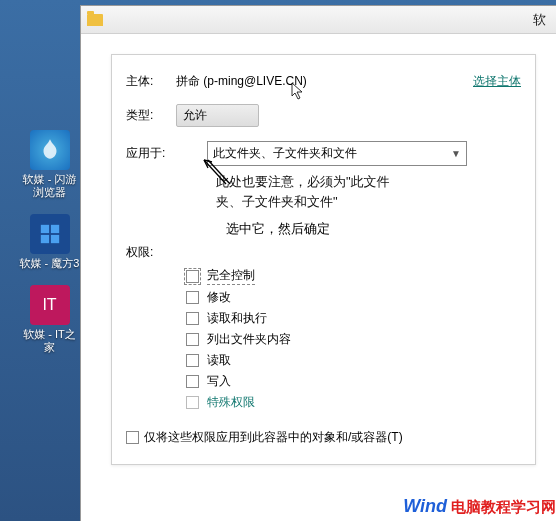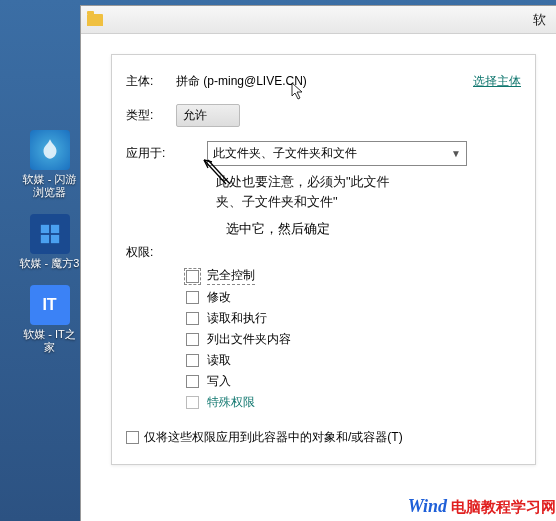--- a/index.html
+++ b/index.html
@@ -73,21 +73,21 @@
     .row {
       display: flex;
       align-items: center;
       margin-bottom: 14px;
     }
     .row .lbl { width: 50px; color:#000; }
     .row .val { flex:1; }
     .link { color:#0f766e; margin-left:14px; cursor:pointer; text-decoration: underline;}
     .type-box {
       display:inline-block;
-      width:64px;
+      width:83px;
       padding: 2px 6px;
       background: linear-gradient(180deg,#eee,#ddd);
       border:1px solid #bbb;
       border-radius:2px;
     }
     .select-box {
       flex:1;
       display:flex;
       align-items:center;
       border:1px solid #888;
@@ -142,21 +142,20 @@
       gap:5px;
     }
     .dotted { border-bottom:1px dashed #888; display:inline-block;}
     .watermarks {
       position:absolute;
       bottom:4px;
       right:0;
       display:flex;
       gap:4px;
       align-items:baseline;
-      font-family:Liberation Serif, serif;
     }
     .wind { font-size:18px; font-weight:bold; color:#1e5fd8; font-style:italic;}
     .wmred { font-size:15px; font-weight:bold; color:#e02020; }
     .cursor-ptr {
       position:absolute;
       left: 291px;
       top: 82px;
       width:14px;height:18px;
       pointer-events:none;
     }
@@ -178,21 +177,21 @@
       <svg width="22" height="22" viewBox="0 0 24 24">
           <rect x="2" y="2" width="9" height="9" fill="#4aa0f0"></rect>
           <rect x="13" y="2" width="9" height="9" fill="#4aa0f0"></rect>
           <rect x="2" y="13" width="9" height="9" fill="#4aa0f0"></rect>
           <rect x="13" y="13" width="9" height="9" fill="#4aa0f0"></rect>
         </svg>
     </div>
     <div class="di-label">软媒 - 魔方3</div>
   </div>
   <div class="desktop-icon">
-    <div class="di-img" style="background:#3b82f6;color:#fff;font-weight:bold;font-size:16px;">IT</div>
+    <div class="di-img" style="background:#be185d;color:#fff;font-weight:normal;font-size:16px;">IT</div>
     <div class="di-label">软媒 - IT之家</div>
   </div>
 </div>
 
 <div class="window">
   <div class="titlebar">
     <span class="folder-icon"></span>
     <span class="title-text">软</span>
   </div>
 

